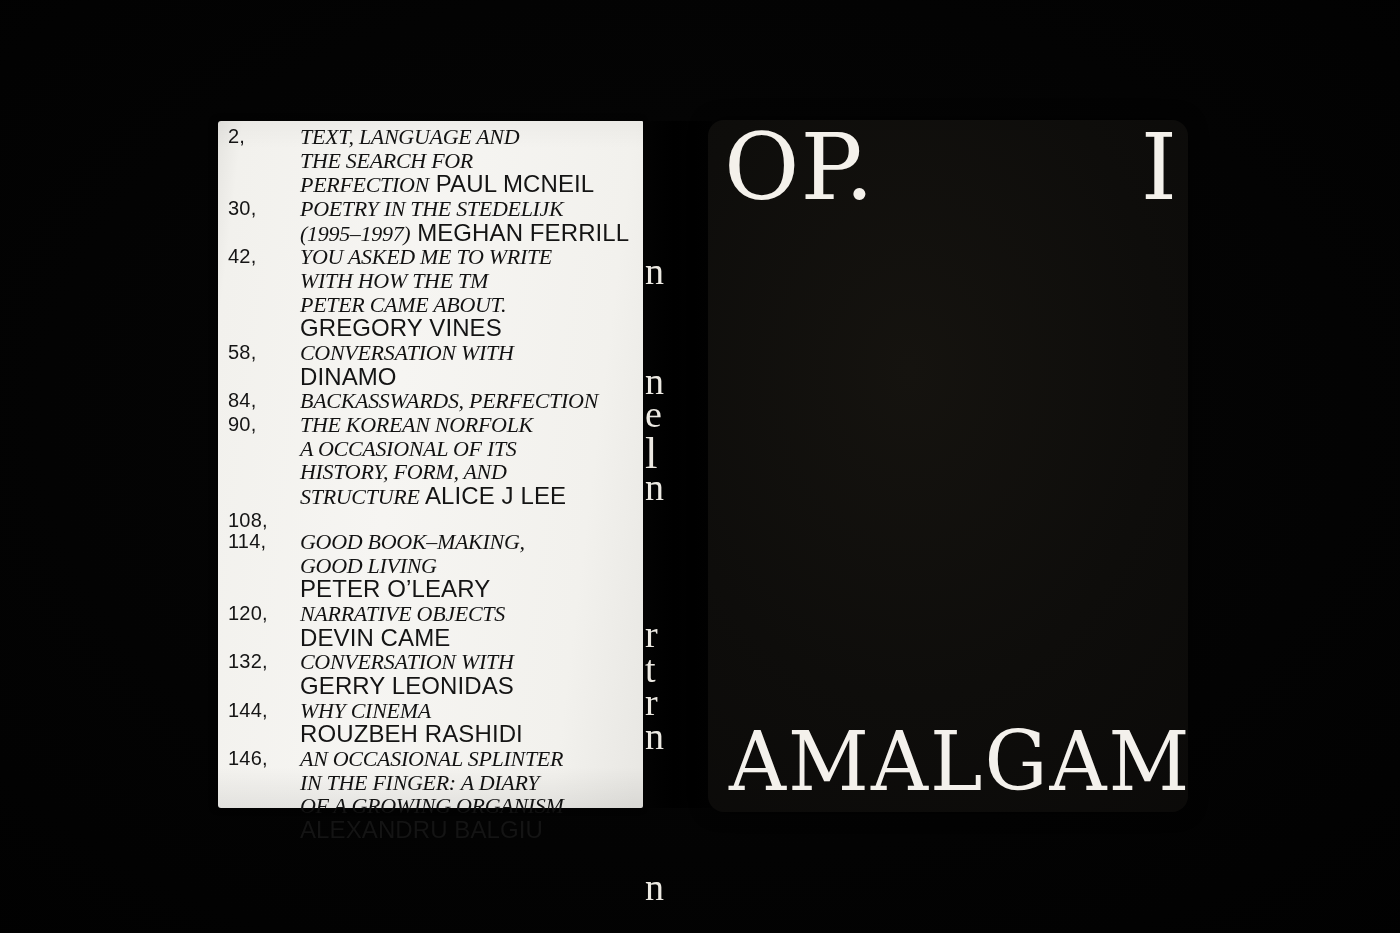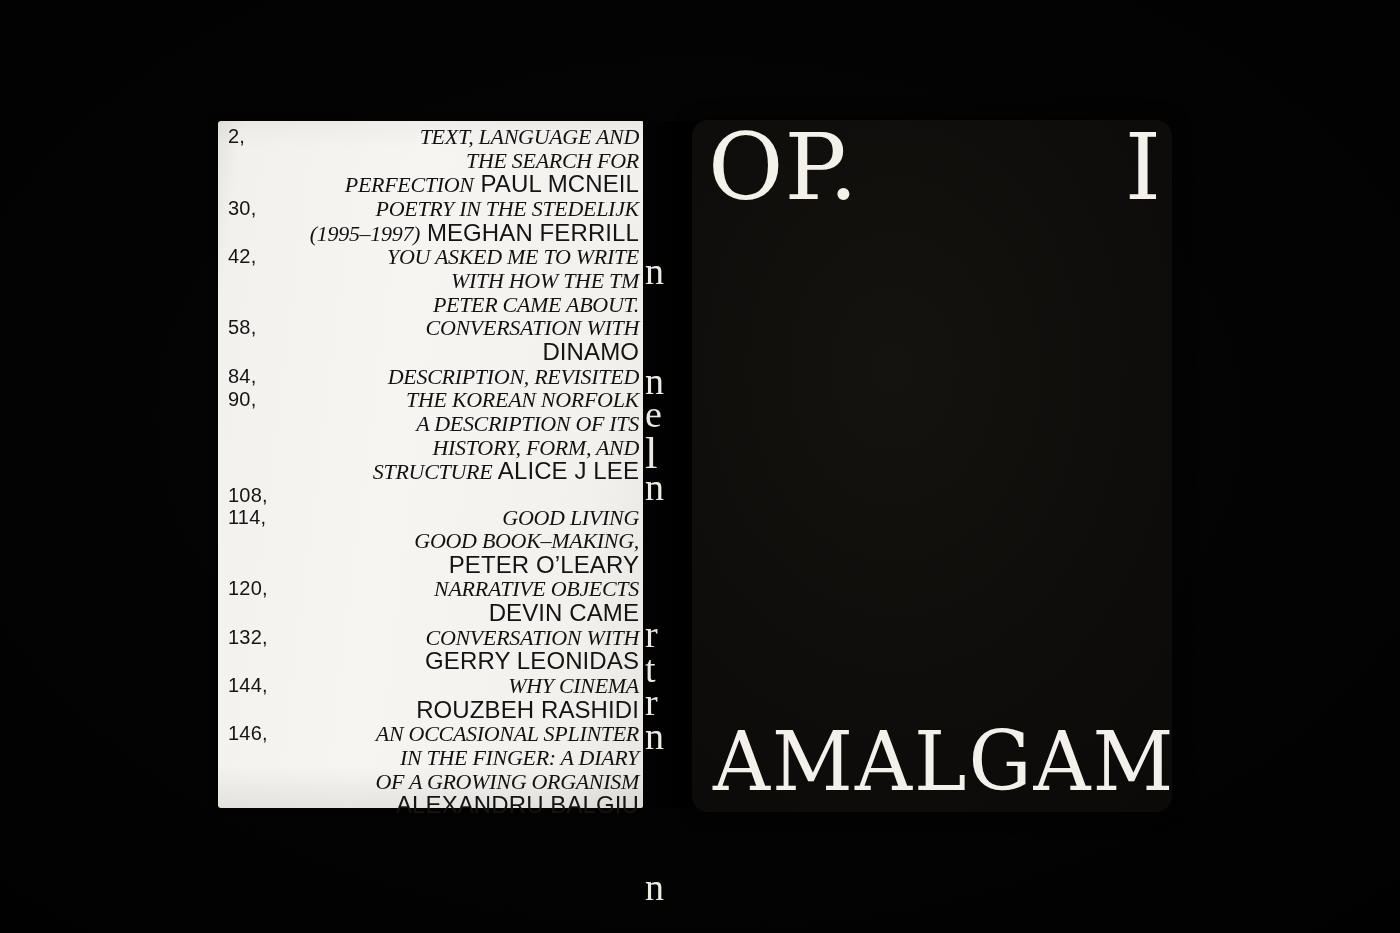--- a/index.html
+++ b/index.html
@@ -42,21 +42,21 @@
   .entry { display: flex; align-items: flex-start; }
   .num {
     flex: 0 0 72px;
     width: 72px;
     font-size: 20px;
     line-height: 21.65px;
     color: #151515;
     letter-spacing: 0.2px;
   }
   .lines { flex: 1 1 auto; min-width: 0; }
-  .line { line-height: 21.65px; white-space: nowrap; text-align: right; }
+  .line { line-height: 21.65px; white-space: nowrap; }
   .t {
     font-family: "Liberation Serif", serif;
     font-style: italic;
     font-size: 22px;
     color: #121212;
     letter-spacing: -0.3px;
   }
   .a {
     font-family: "Liberation Sans", sans-serif;
     font-size: 24px;
@@ -77,21 +77,21 @@
     position: absolute;
     left: 2px;
     line-height: 1;
     font-family: "Liberation Serif", serif;
     color: #ece9e2;
   }
 
   
   .page-right {
     position: absolute;
-    left: 692px;
+    left: 708px;
     top: 120px;
     width: 480px;
     height: 692px;
     border-radius: 16px;
     background: radial-gradient(105% 95% at 42% 36%, #15130f 0%, #0e0d0b 50%, #0a0908 100%);
     box-shadow: 0 0 18px rgba(0,0,0,0.8);
   }
   .masthead {
     position: absolute;
     left: 16px;
@@ -146,52 +146,53 @@
             <div class="line"><span class="t">POETRY IN THE STEDELIJK</span></div>
             <div class="line"><span class="t">(1995–1997)</span><span class="a"> MEGHAN FERRILL</span></div>
           </div>
         </div>
         <div class="entry">
           <div class="num">42,</div>
           <div class="lines">
             <div class="line"><span class="t">YOU ASKED ME TO WRITE</span></div>
             <div class="line"><span class="t">WITH HOW THE TM</span></div>
             <div class="line"><span class="t">PETER CAME ABOUT.</span></div>
+            <div class="line"><span class="a">GREGORY VINES</span></div>
           </div>
         </div>
         <div class="entry">
           <div class="num">58,</div>
           <div class="lines">
             <div class="line"><span class="t">CONVERSATION WITH</span></div>
             <div class="line"><span class="a">DINAMO</span></div>
           </div>
         </div>
         <div class="entry">
           <div class="num">84,</div>
           <div class="lines">
-            <div class="line"><span class="t">DESCRIPTION, REVISITED</span></div>
+            <div class="line"><span class="t">BACKASSWARDS, PERFECTION</span></div>
           </div>
         </div>
         <div class="entry">
           <div class="num">90,</div>
           <div class="lines">
             <div class="line"><span class="t">THE KOREAN NORFOLK</span></div>
-            <div class="line"><span class="t">A DESCRIPTION OF ITS</span></div>
+            <div class="line"><span class="t">A OCCASIONAL OF ITS</span></div>
             <div class="line"><span class="t">HISTORY, FORM, AND</span></div>
             <div class="line"><span class="t">STRUCTURE</span><span class="a"> ALICE J LEE</span></div>
           </div>
         </div>
         <div class="entry">
           <div class="num">108,</div>
         </div>
         <div class="entry">
           <div class="num">114,</div>
           <div class="lines">
+            <div class="line"><span class="t">GOOD BOOK–MAKING,</span></div>
             <div class="line"><span class="t">GOOD LIVING</span></div>
-            <div class="line"><span class="t">GOOD BOOK–MAKING,</span></div>
             <div class="line"><span class="a">PETER O’LEARY</span></div>
           </div>
         </div>
         <div class="entry">
           <div class="num">120,</div>
           <div class="lines">
             <div class="line"><span class="t">NARRATIVE OBJECTS</span></div>
             <div class="line"><span class="a">DEVIN CAME</span></div>
           </div>
         </div>

